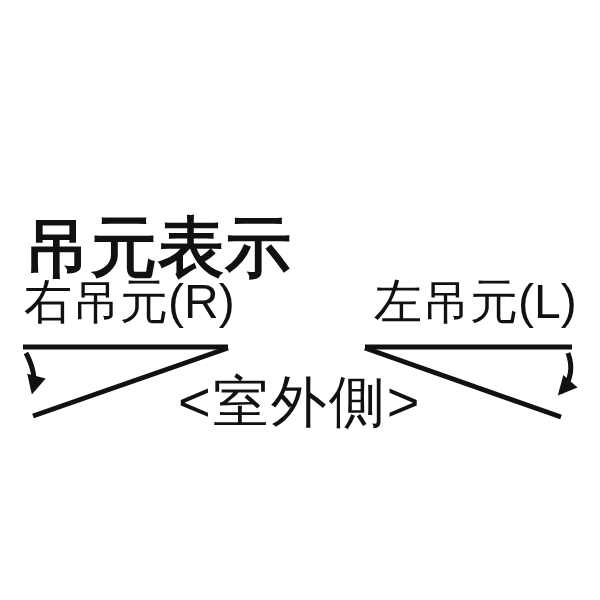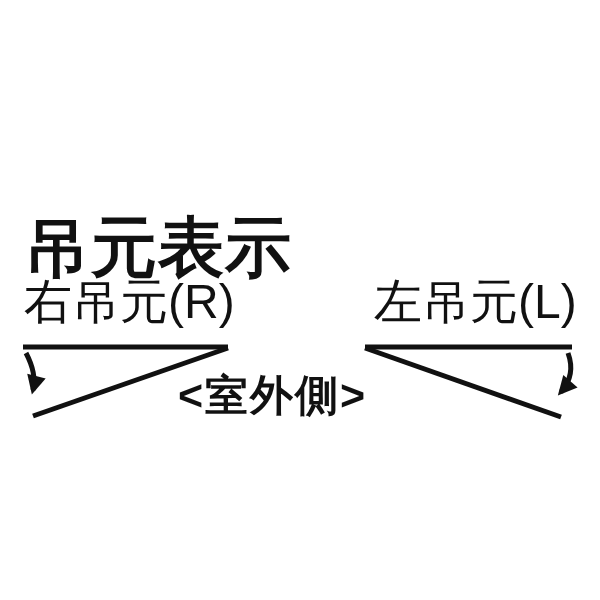--- a/index.html
+++ b/index.html
@@ -34,22 +34,22 @@
     font-weight: normal;
     line-height: 1;
     white-space: nowrap;
   }
   .hinge-label.right-hinge { left: 24px; }
   .hinge-label.left-hinge  { left: 374px; }
   .outdoor-label {
     position: absolute;
     left: 178px;
     top: 374px;
-    font-size: 43px;
-    font-weight: bold;
+    font-size: 56px;
+    font-weight: normal;
     line-height: 1;
     letter-spacing: 2px;
     white-space: nowrap;
   }
   .lines-layer {
     position: absolute;
     left: 0;
     top: 0;
     width: 600px;
     height: 600px;

